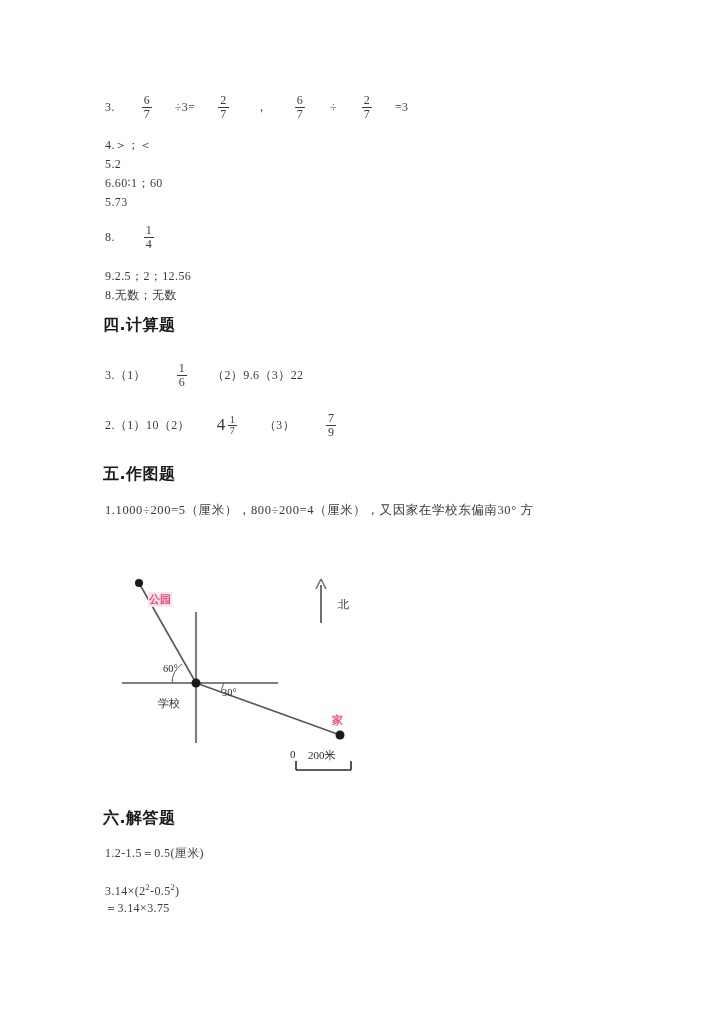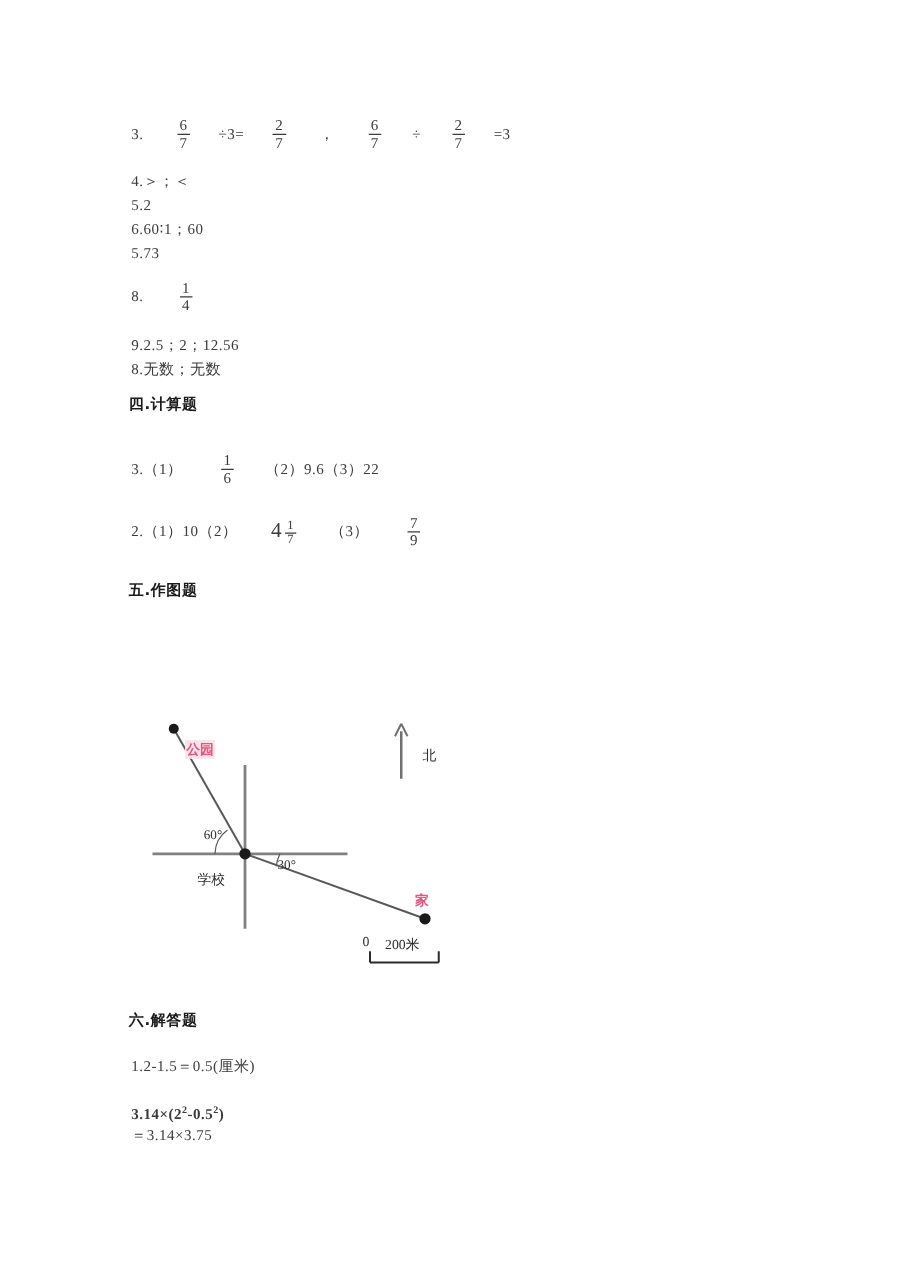--- a/index.html
+++ b/index.html
@@ -27,21 +27,21 @@
     position: absolute;
     white-space: nowrap;
     font-size: 12px;
     line-height: 16px;
     color: #3a3a3a;
     letter-spacing: 0.4px;
   }
   .heading {
     position: absolute;
     white-space: nowrap;
-    font-size: 12px;
+    font-size: 16px;
     font-weight: bold;
     color: #1a1a1a;
     font-family: "DejaVu Sans", "Liberation Sans", sans-serif;
     letter-spacing: 0.5px;
   }
   .para {
     position: absolute;
     font-size: 12.5px;
     line-height: 30px;
     color: #3a3a3a;
@@ -196,20 +196,21 @@
     <span>（3）</span>
     <span class="sp" style="width:22px"></span>
     <span class="frac">
       <span class="num">7</span>
       <span class="den">9</span>
     </span>
   </div>
 
   <div class="heading" style="left:103px; top:464px;">五.作图题</div>
 
+  <div class="para" style="left:105px; top:495px;">1.1000÷200=5（厘米），800÷200=4（厘米），又因家在学校东偏南30°  方</div>
 
   <div id="map-figure">
 
     <svg width="290" height="225" viewBox="0 0 290 225">
 
       <line x1="22" y1="118" x2="178" y2="118" stroke="#808080" stroke-width="2.2"></line>
 
       <line x1="96" y1="47" x2="96" y2="178" stroke="#808080" stroke-width="2.2"></line>
 
       <line x1="96" y1="118" x2="39" y2="18" stroke="#585858" stroke-width="1.6"></line>
@@ -244,19 +245,19 @@
     <div class="angle" style="left:122px; top:122px;">30°</div>
 
     <div class="scaletext" style="left:190px; top:183px;">0</div>
     <div class="scaletext" style="left:208px; top:183px;">200米</div>
   </div>
 
   <div class="heading" style="left:103px; top:808px;">六.解答题</div>
 
   <div class="line" style="left:105px; top:845px;">1.2-1.5＝0.5(厘米)</div>
 
-  <div class="line" style="left:105px; top:880px;font-weight:bold;">
+  <div class="line" style="left:105px; top:880px;">
     <span>3.14×(2</span><sup style="font-size:8px">2</sup><span>-0.5</span><sup style="font-size:8px">2</sup><span>)</span>
   </div>
 
   <div class="line" style="left:105px; top:900px;">＝3.14×3.75</div>
 
 </div>
 
 </body></html>

